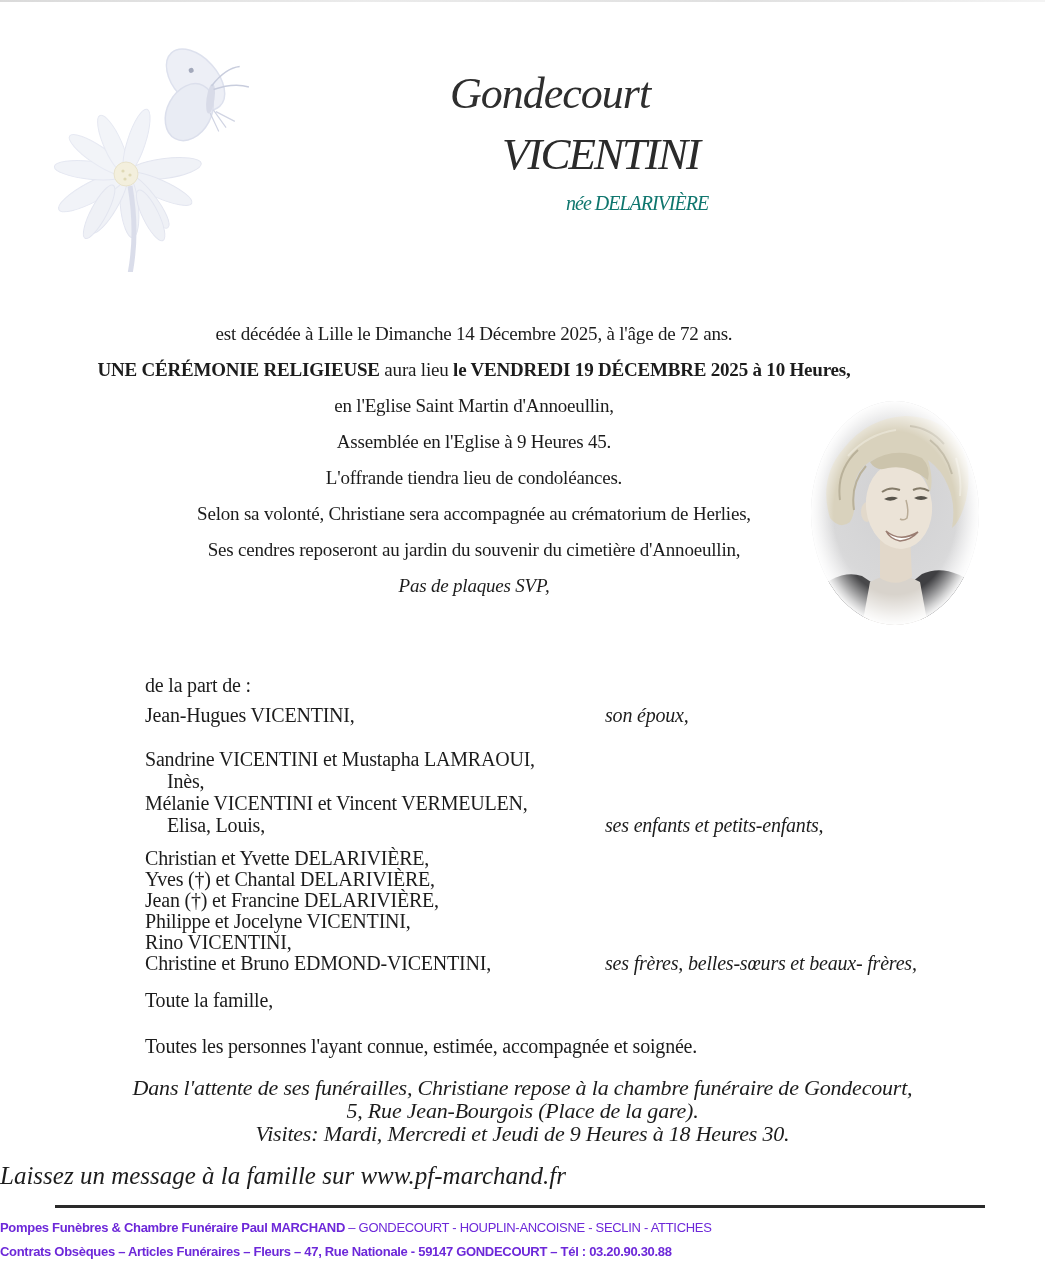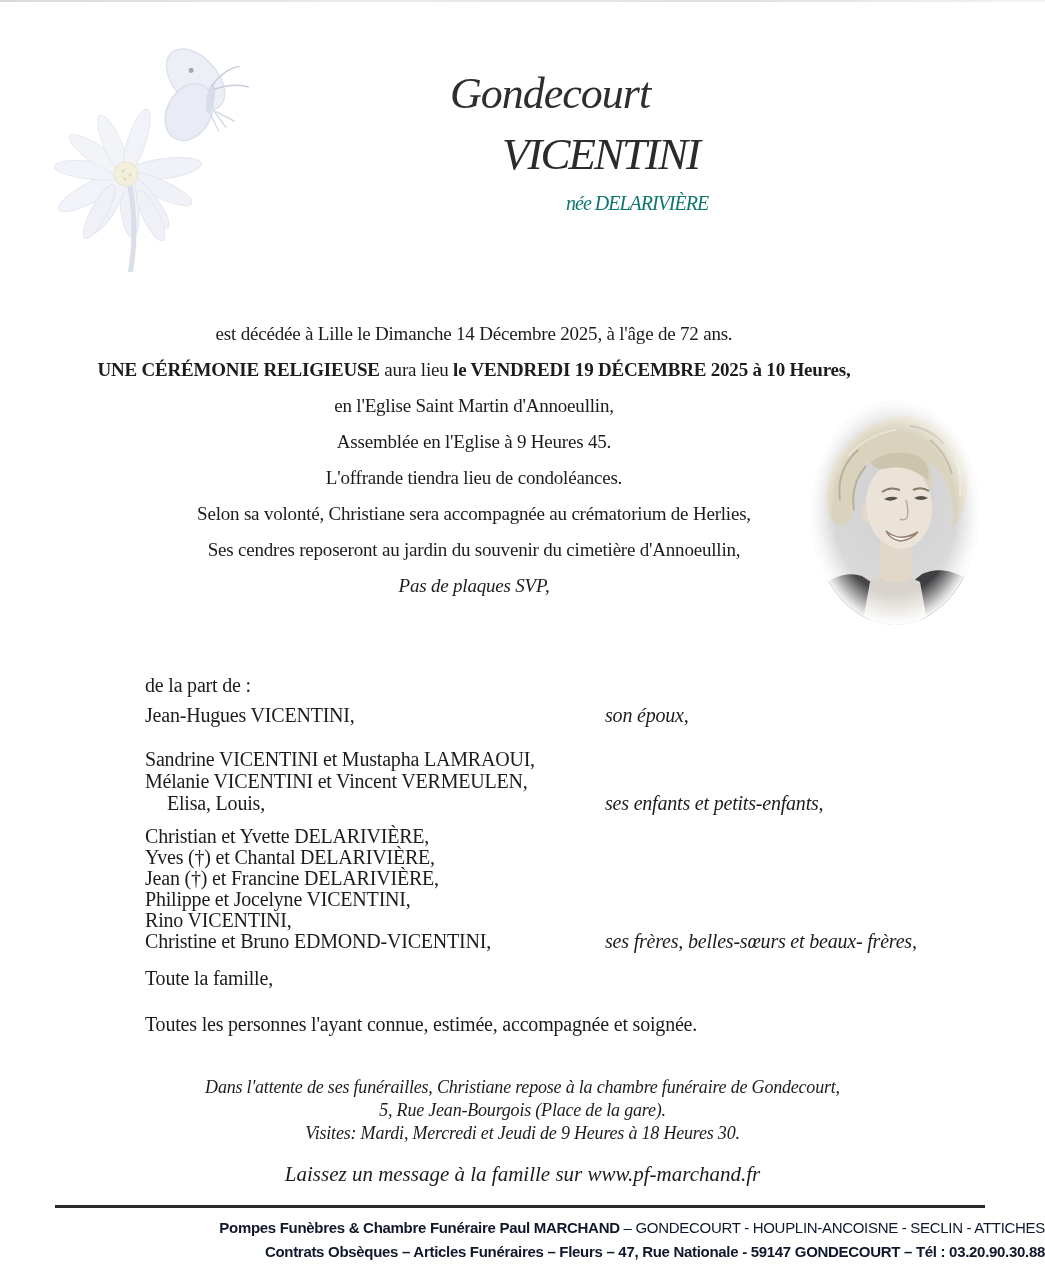--- a/index.html
+++ b/index.html
@@ -62,37 +62,37 @@
   }
   .gap8  { height: 8px; }
   .gap12 { height: 12px; }
   .gap15 { height: 15px; }
   .gap22 { height: 22px; }
   .ack { margin-top: 24px; height: 22px; line-height: 22px; white-space: nowrap; }
 
   
   .closing {
     position: absolute; left: 0; top: 1076px; width: 1045px;
-    text-align: center; font-style: italic; font-size: 18px; letter-spacing: -0.2px;
+    text-align: center; font-style: italic; font-size: 22px; letter-spacing: -0.2px;
   }
   .closing p { margin: 0; height: 23px; line-height: 23px; white-space: nowrap; }
   .message {
     position: absolute; left: 0; top: 1162px; width: 1045px;
-    text-align: center; font-style: italic; font-size: 21px; white-space: nowrap;
+    text-align: left; font-style: italic; font-size: 25px; white-space: nowrap;
   }
 
   
   .rule {
     position: absolute; left: 55px; top: 1205px; width: 930px; height: 3px;
     background: #2a2a2a;
   }
   .footer-line1, .footer-line2 {
-    position: absolute; left: 0; width: 1045px; text-align: right;
+    position: absolute; left: 0; width: 1045px; text-align: left;
     font-family: "Liberation Sans", sans-serif;
-    font-size: 15px; letter-spacing: -0.3px; color: #0f172a; white-space: nowrap;
+    font-size: 13px; letter-spacing: -0.3px; color: #6d28d9; white-space: nowrap;
   }
   .footer-line1 { top: 1216px; height: 24px; line-height: 24px; }
   .footer-line1 .b { font-weight: bold; }
   .footer-line2 { top: 1240px; height: 24px; line-height: 24px; font-weight: bold; }
 </style>
 </head>
 <body>
 
 <div class="page">
   <div class="scan-top-edge"></div>
@@ -212,20 +212,23 @@
     <div class="gap8"></div>
     <div class="frow">
       <span>Jean-Hugues VICENTINI,</span>
       <span class="note">son époux,</span>
     </div>
     <div class="gap22"></div>
     <div class="frow">
       <span>Sandrine VICENTINI et Mustapha LAMRAOUI,</span>
     </div>
     <div class="frow">
+      <span class="indent">Inès,</span>
+    </div>
+    <div class="frow">
       <span>Mélanie VICENTINI et Vincent VERMEULEN,</span>
     </div>
     <div class="frow">
       <span class="indent">Elisa, Louis,</span>
       <span class="note">ses enfants et petits-enfants,</span>
     </div>
     <div class="gap12"></div>
     <div class="frow h21">
       <span>Christian et Yvette DELARIVIÈRE,</span>
     </div>

